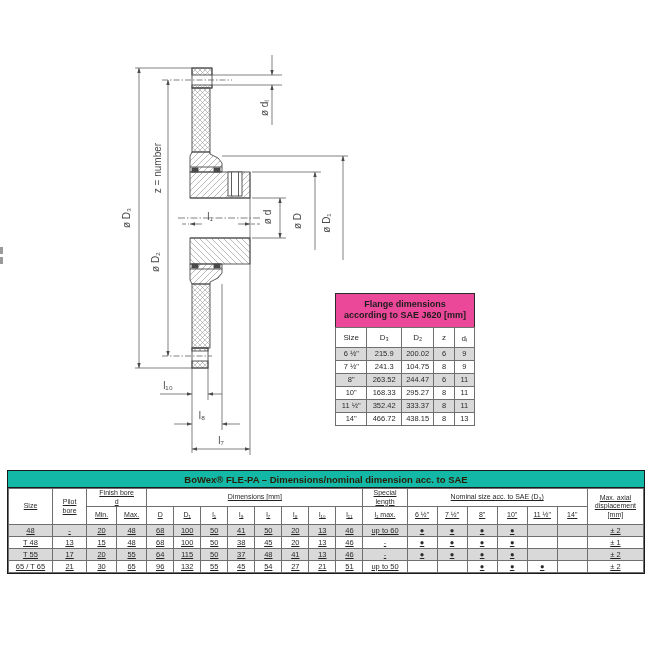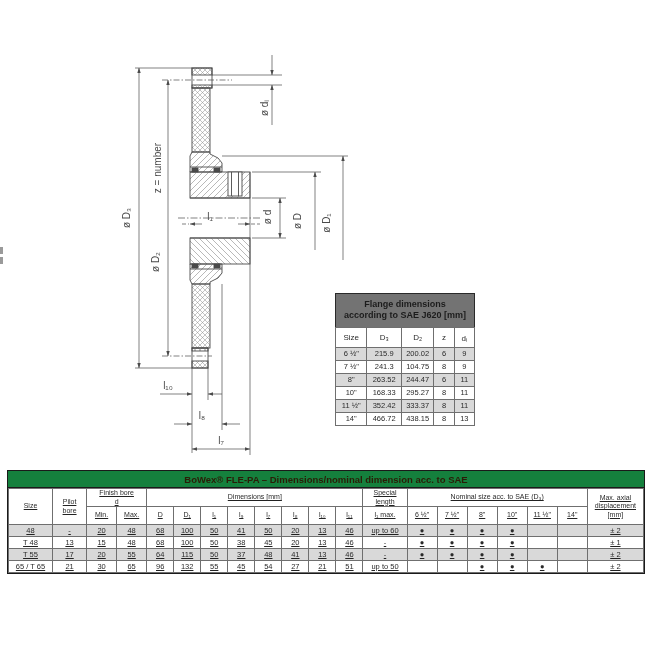--- a/index.html
+++ b/index.html
@@ -13,39 +13,39 @@
   
   #drawing{position:absolute;left:90px;top:45px;width:280px;height:420px;}
   #drawing text{font-family:"Liberation Sans",sans-serif;font-size:10px;fill:#4a4a4a;}
 
   
   .edge-bit{position:absolute;left:0;width:3px;height:7px;background:#9a9a9a;}
 
   
   #flange-table{position:absolute;left:335px;top:293px;width:140px;}
   #flange-table .ft-title{
-    background:#737373;border:1.5px solid #2a2a2a;
+    background:#ec4899;border:1.5px solid #2a2a2a;
     font-size:9px;font-weight:bold;text-align:center;color:#1c1c1c;
     padding:5px 2px;line-height:1.25;white-space:pre-line;
   }
   #flange-table table{
     border-collapse:collapse;width:100%;table-layout:fixed;
     border:1.5px solid #2a2a2a;margin-top:-1px;
   }
   #flange-table th,#flange-table td{
     border:1px solid #6f6f6f;text-align:center;vertical-align:middle;
     font-size:7.5px;padding:0;height:12px;font-weight:normal;color:#2a2a2a;
   }
   #flange-table th{height:19px;font-size:8px;}
   #flange-table tr.shade td{background:#d9d9d9;}
 
   
   #main-table{position:absolute;left:7px;top:470px;width:636px;border:1.5px solid #1a1a1a;}
   #main-table .mt-title{
-    background:#15803d;border-bottom:1.5px solid #1a1a1a;
+    background:#14b8a6;border-bottom:1.5px solid #1a1a1a;
     font-size:9.5px;font-weight:bold;text-align:center;color:#2b1c06;
     padding:3px 0 2px 0;
   }
   #main-table table{border-collapse:collapse;width:100%;table-layout:fixed;text-decoration:underline;}
   #main-table th,#main-table td{
     border:1px solid #6f6f6f;text-align:center;vertical-align:middle;
     font-size:7.5px;font-weight:normal;padding:0;color:#2a2a2a;
   }
   #main-table th{font-size:7px;line-height:1.15;white-space:pre-line;height:17px;}
   #main-table td{height:11px;}

